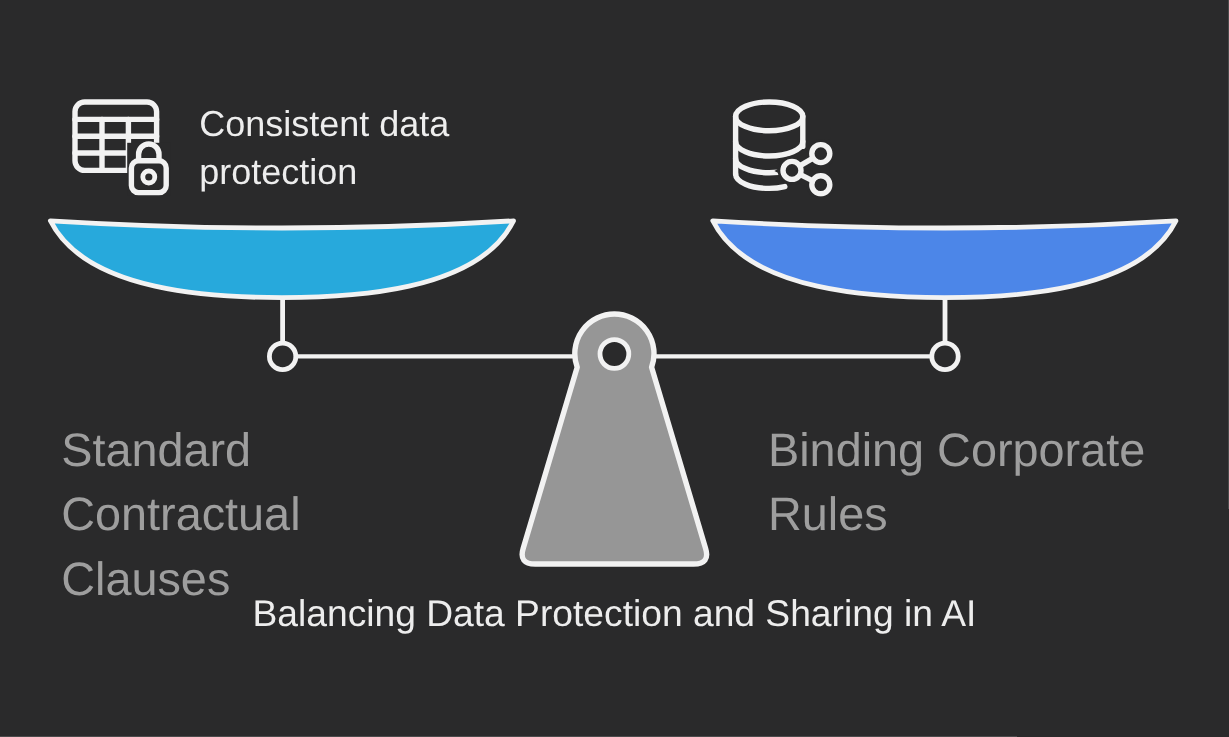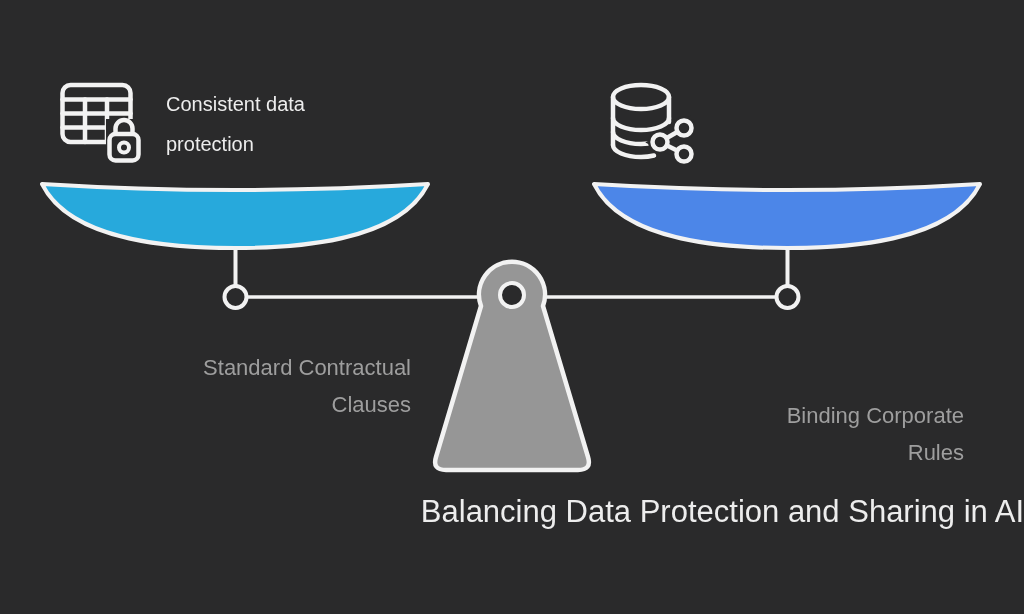--- a/index.html
+++ b/index.html
@@ -15,45 +15,45 @@
     position: absolute;
     left: 0; top: 0;
     width: 1024px; height: 614px;
   }
   .icon-svg { position: absolute; }
   .icon-left  { left: 60px;  top: 82px; width: 84px; height: 82px; }
   .icon-right { left: 610px; top: 82px; width: 86px; height: 82px; }
   .heading {
     position: absolute;
     color: var(--text-white, #ededed);
-    font-size: 20px;
+    font-size: 30px;
     line-height: 40px;
     white-space: pre-line;
   }
   .heading-left  { left: 166px; top: 84px; width: 320px; }
   .heading-right { left: 720px; top: 84px; width: 280px; }
   .pan-label {
     position: absolute;
     top: 349px;
     width: 360px;
     color: var(--label-gray, #9e9e9e);
-    font-size: 22px;
-    line-height: 37px;
-    text-align: right;
+    font-size: 39px;
+    line-height: 54px;
+    text-align: left;
     white-space: pre-line;
   }
   .pan-label-left  { left: 51px; }
-  .pan-label-right { left: 604px; margin-top: 48px; }
+  .pan-label-right { left: 640px; }
   .main-title {
     position: absolute;
     left: 0; top: 494px;
     width: 1024px;
     color: var(--text-white, #ededed);
     font-size: 31px;
-    text-align: right;
+    text-align: center;
     font-weight: 500;
   }
 </style>
 </head>
 <body>
 
 <div class="stage">
 
   <svg class="scale-svg" viewBox="0 0 1024 614">
 

